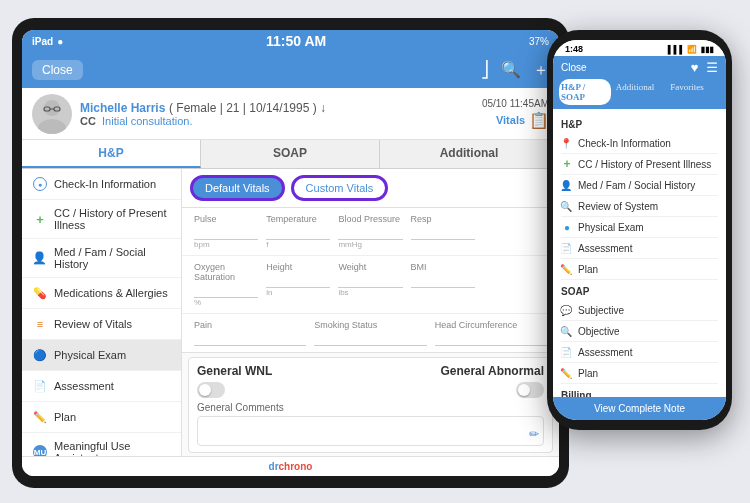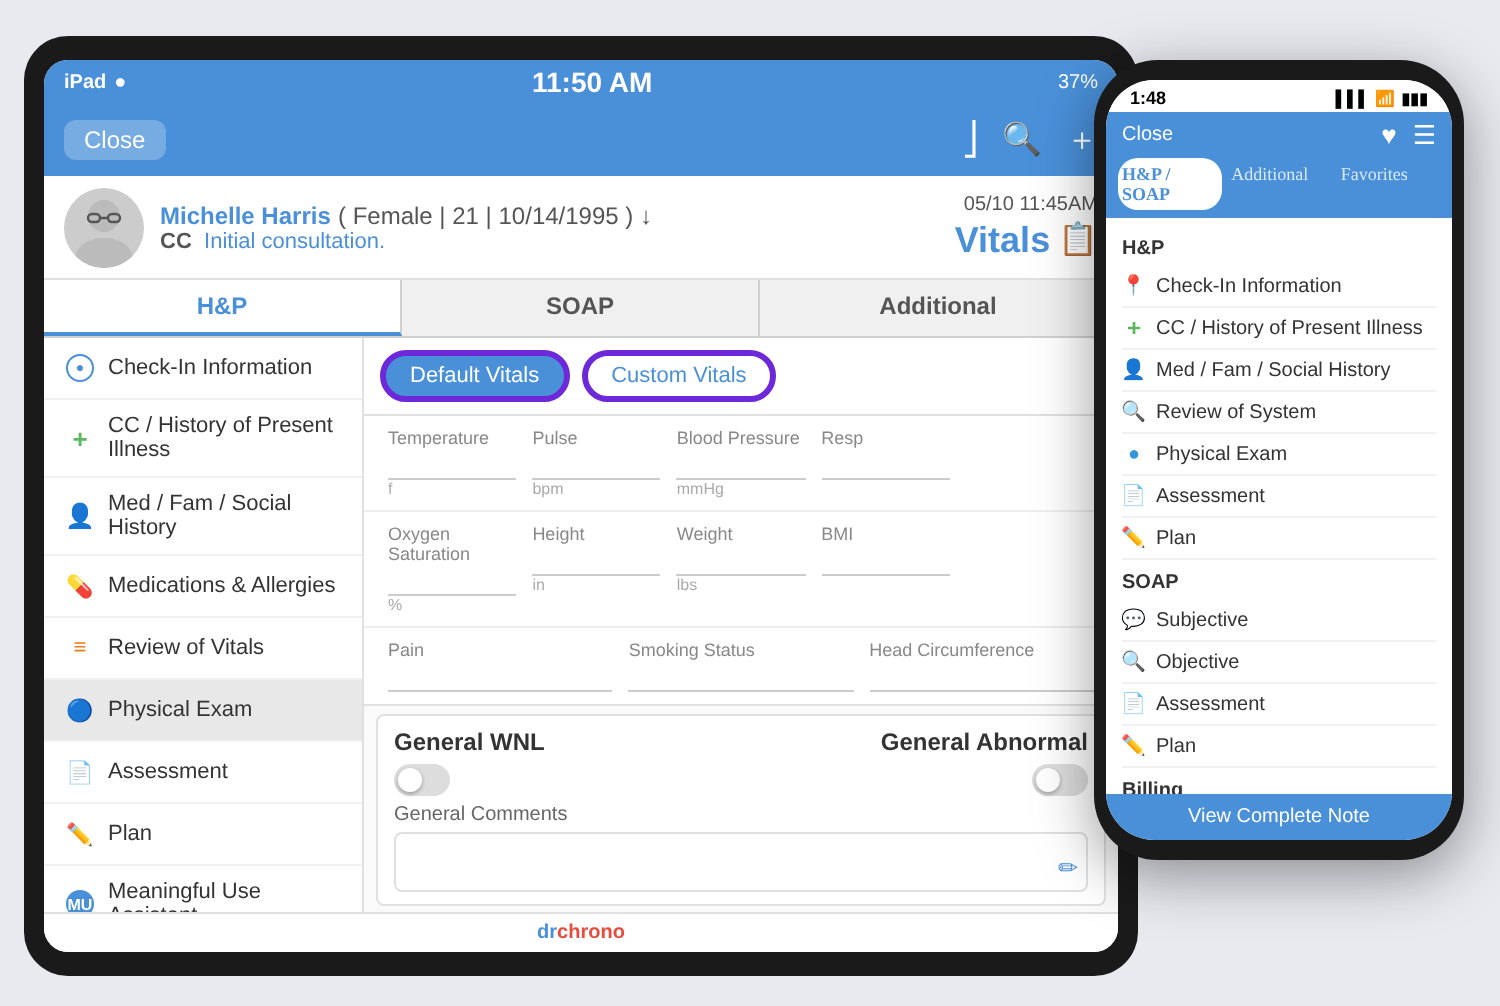--- a/index.html
+++ b/index.html
@@ -96,21 +96,21 @@
     .patient-info { flex: 1; }
     .patient-name { font-size: 13px; font-weight: 700; color: #4a90d9; }
     .patient-name span { color: #555; font-weight: 400; font-size: 12px; }
     .patient-cc { font-size: 11px; color: #555; }
     .patient-cc span { color: #4a90d9; margin-top: 32px; }
     .patient-date { font-size: 10px; color: #555; margin-left: auto; text-align: right; }
     .vitals-btn {
       background: none;
       border: none;
       color: #4a90d9;
-      font-size: 18px;
+      font-size: 11px;
       font-weight: 600;
       cursor: pointer;
       display: flex;
       align-items: center;
       gap: 4px;
     }
     .vitals-icon { font-size: 16px; color: #f5a623; }
 
     
     .tab-bar {
@@ -507,28 +507,28 @@
 
       <div class="right-panel">
 
         <div class="vitals-toggle">
           <button class="vtog-btn active">Default Vitals</button>
           <button class="vtog-btn inactive">Custom Vitals</button>
         </div>
 
         <div style="display:grid;grid-template-columns:1fr 1fr 1fr 1fr 1fr;padding:4px 8px;background:#fff;border-bottom:1px solid #eee;">
           <div class="vital-cell">
+            <div class="vital-label">Pulse</div>
+            <div class="vital-value"></div>
+            <div class="vital-unit">bpm</div>
+          </div>
+          <div class="vital-cell">
             <div class="vital-label">Temperature</div>
             <div class="vital-value"></div>
             <div class="vital-unit">f</div>
-          </div>
-          <div class="vital-cell">
-            <div class="vital-label">Pulse</div>
-            <div class="vital-value"></div>
-            <div class="vital-unit">bpm</div>
           </div>
           <div class="vital-cell">
             <div class="vital-label">Blood Pressure</div>
             <div class="vital-value"></div>
             <div class="vital-unit">mmHg</div>
           </div>
           <div class="vital-cell">
             <div class="vital-label">Resp</div>
             <div class="vital-value"></div>
           </div>

